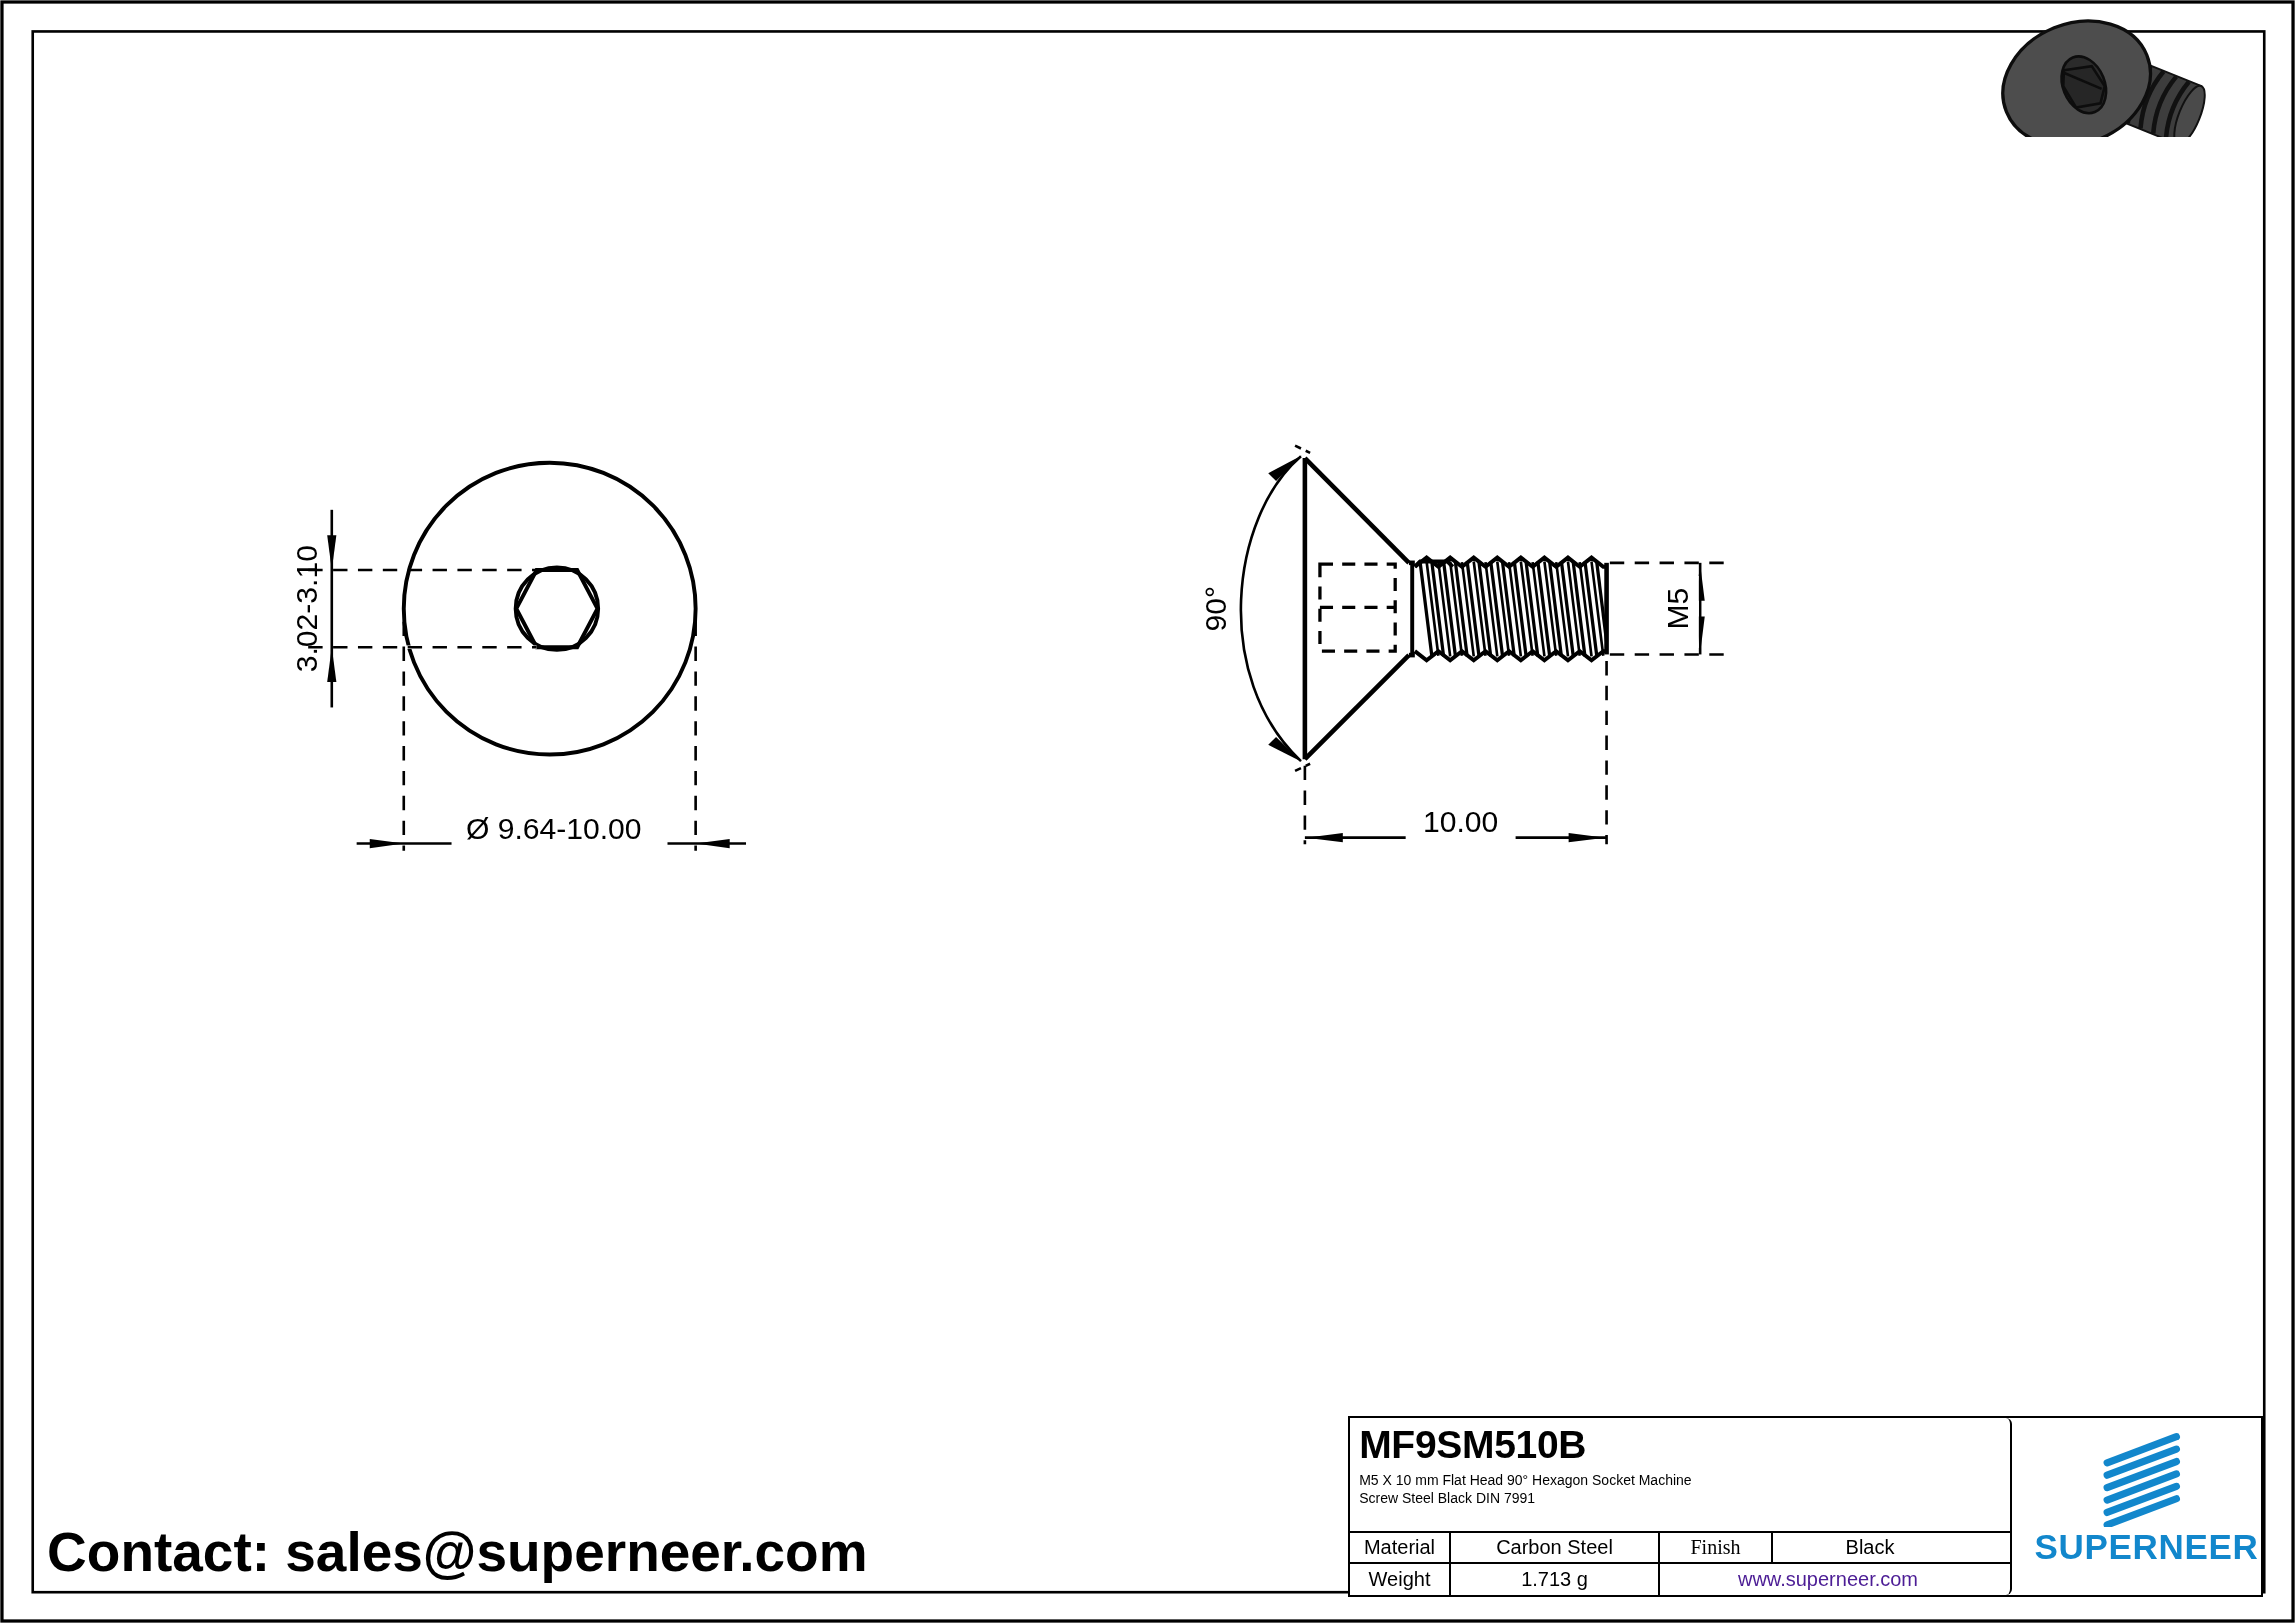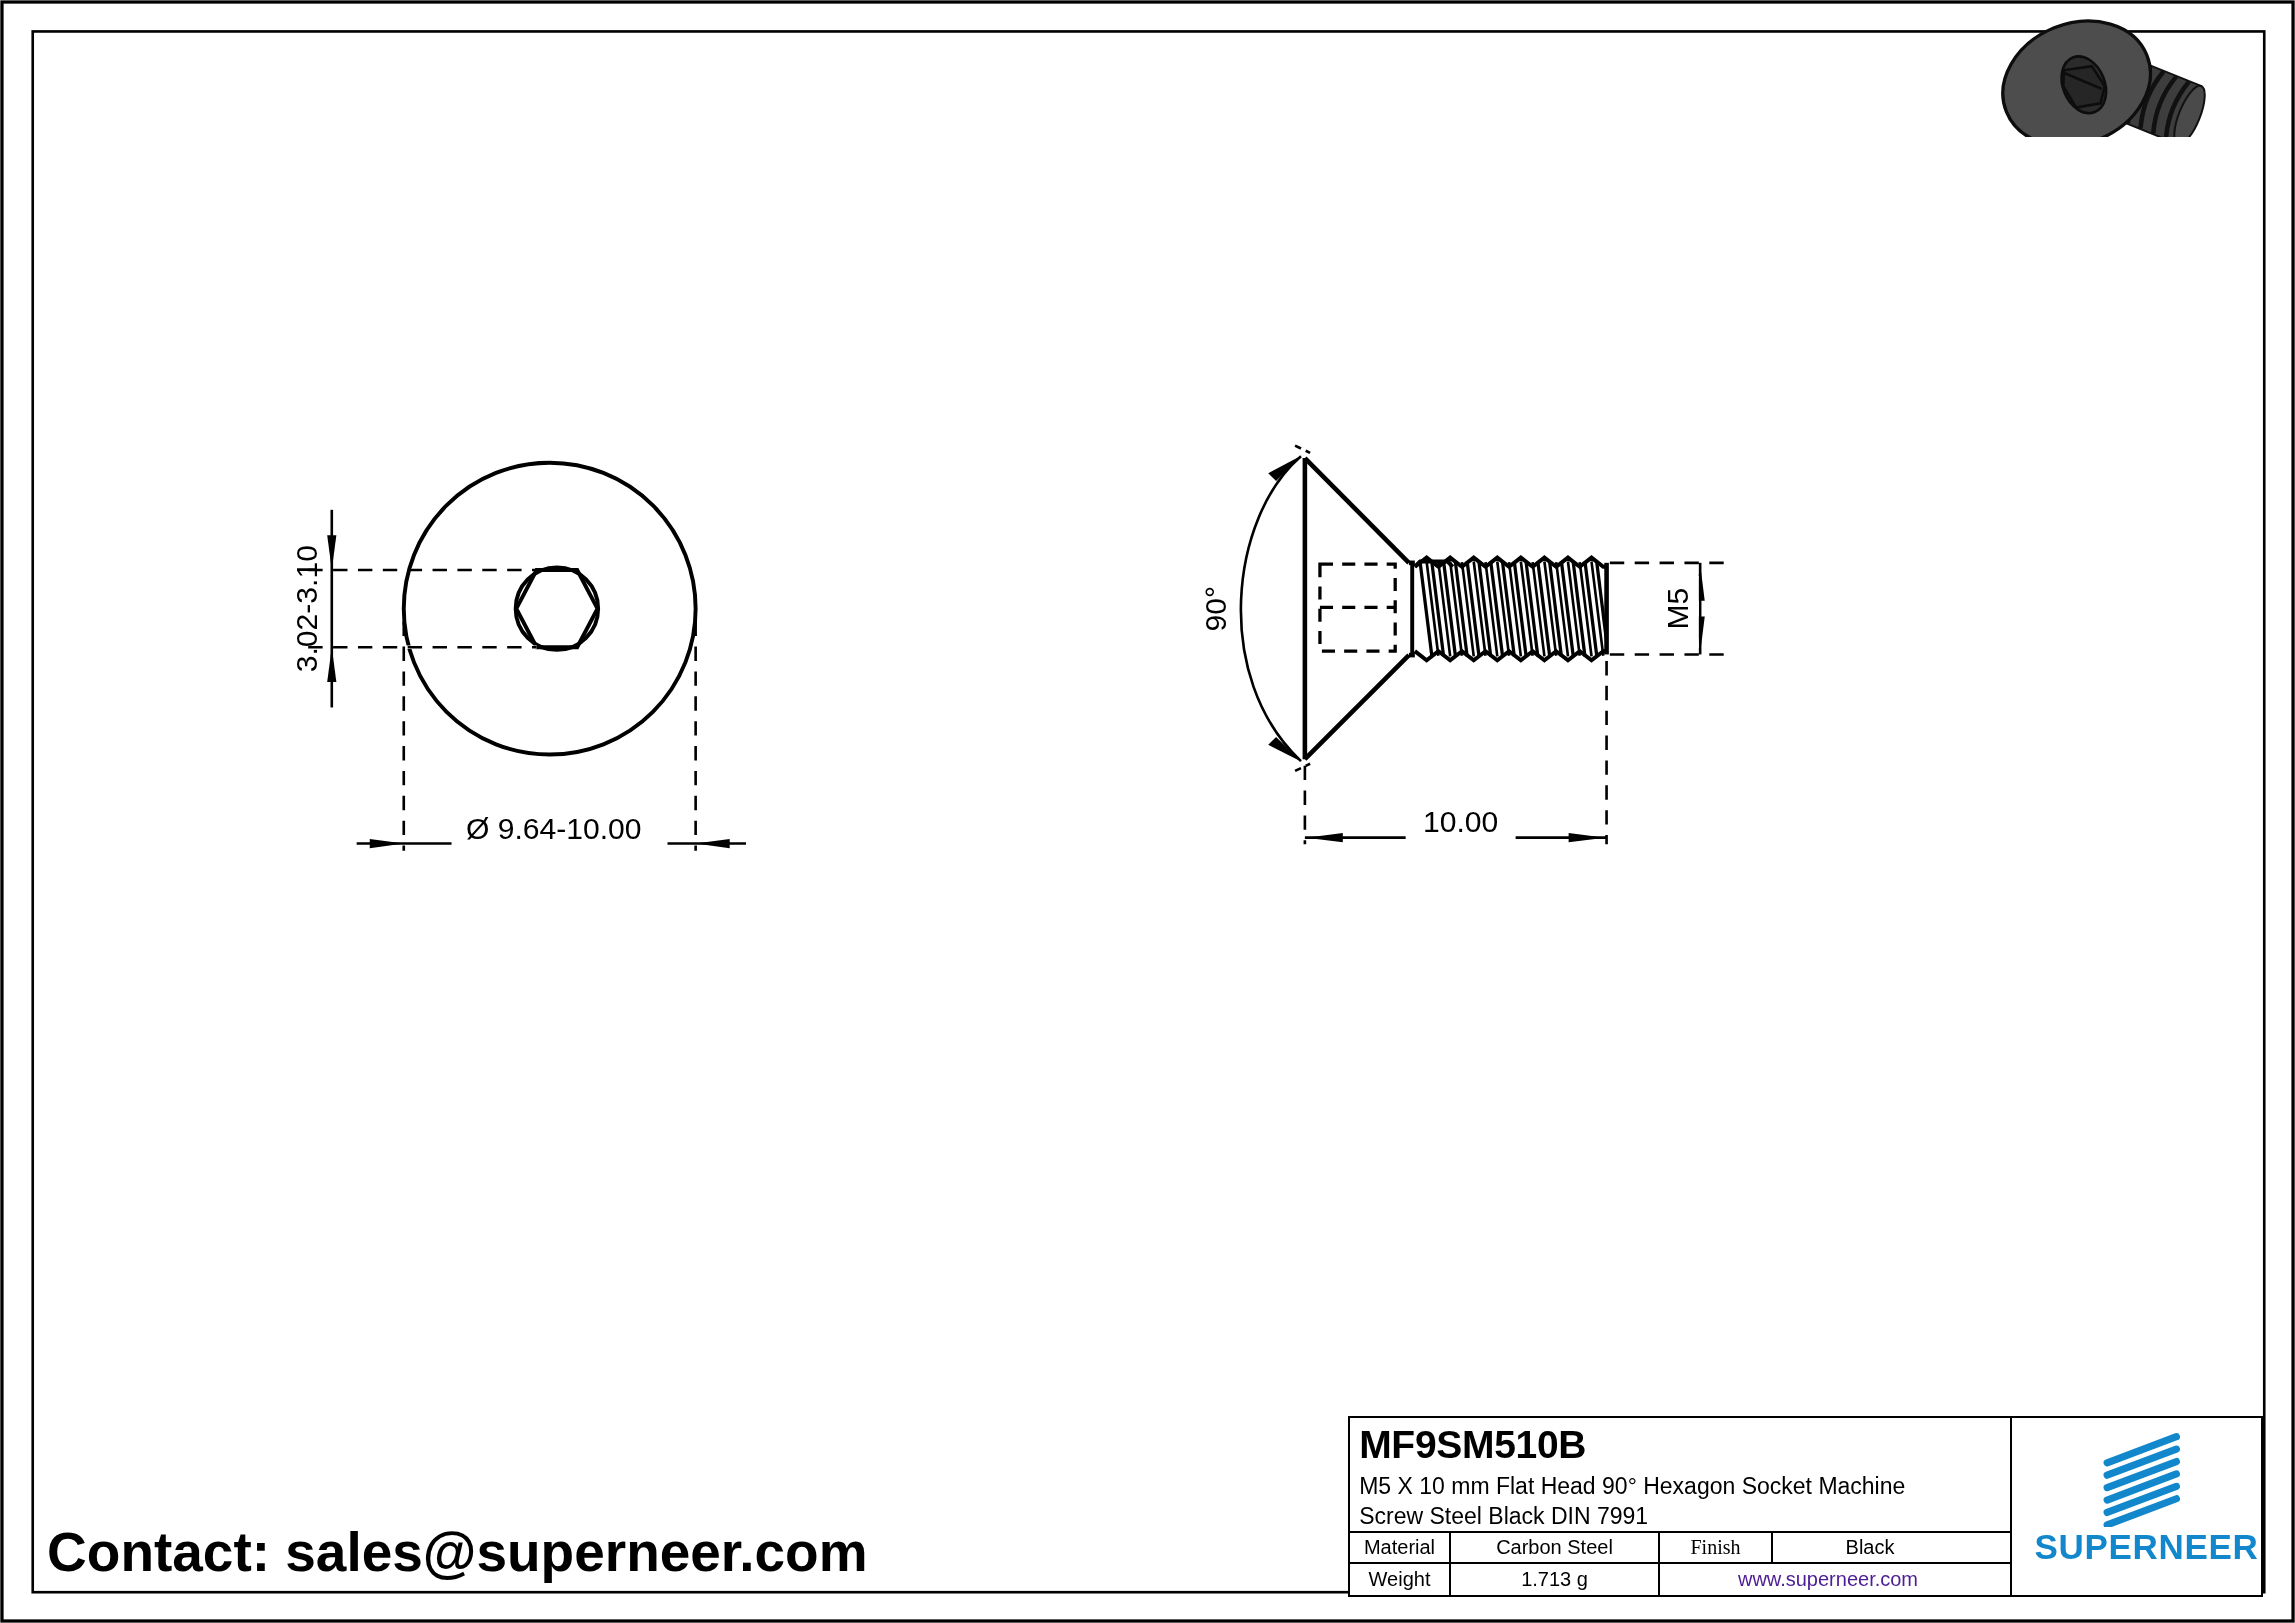--- a/index.html
+++ b/index.html
@@ -48,36 +48,37 @@
     box-sizing: border-box;
     display: flex;
     background: #fff;
   }
   #tb-left {
     width: 662px;
     display: flex;
     flex-direction: column;
     border-right: 2px solid #000;
     box-sizing: border-box;
+    border-radius: 6px;
   }
   #tb-info {
     flex: 1 1 auto;
     padding: 6.5px 9.2px 0 9.2px;
     border-bottom: 2px solid #000;
     box-sizing: border-box;
   }
   #part-number {
     font-size: 39px;
     font-weight: bold;
     line-height: 1.05;
     color: #000;
     letter-spacing: -0.3px;
   }
   #part-desc {
-    font-size: 23px;
+    font-size: 14px;
     line-height: 1.32;
     color: #000;
     margin-top: 5.2px;
   }
   .tb-row {
     display: flex;
     height: 31px;
     box-sizing: border-box;
   }
   .tb-row.first { border-bottom: 2px solid #000; }

